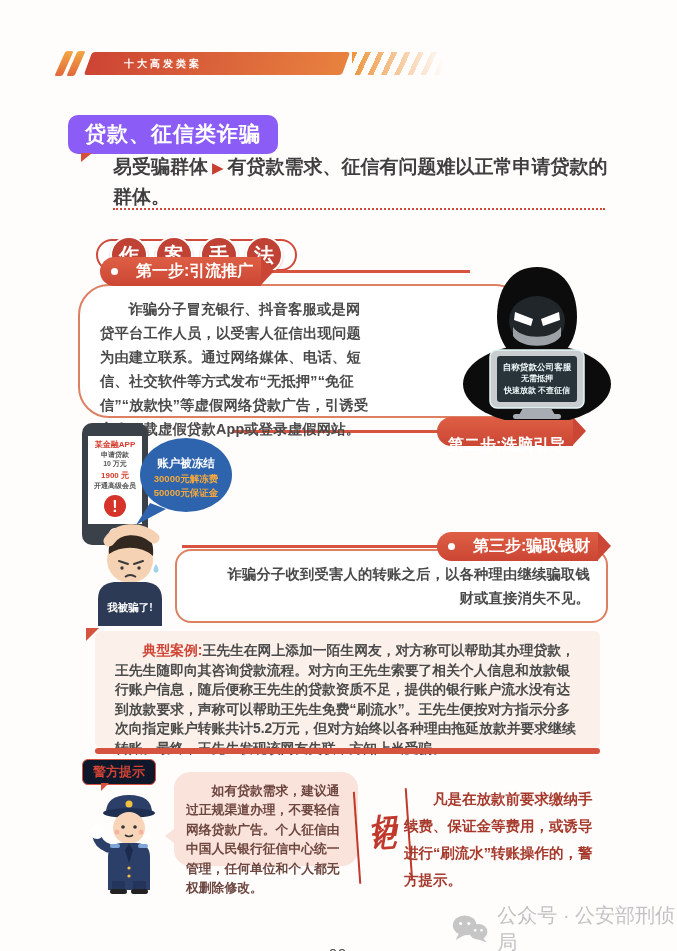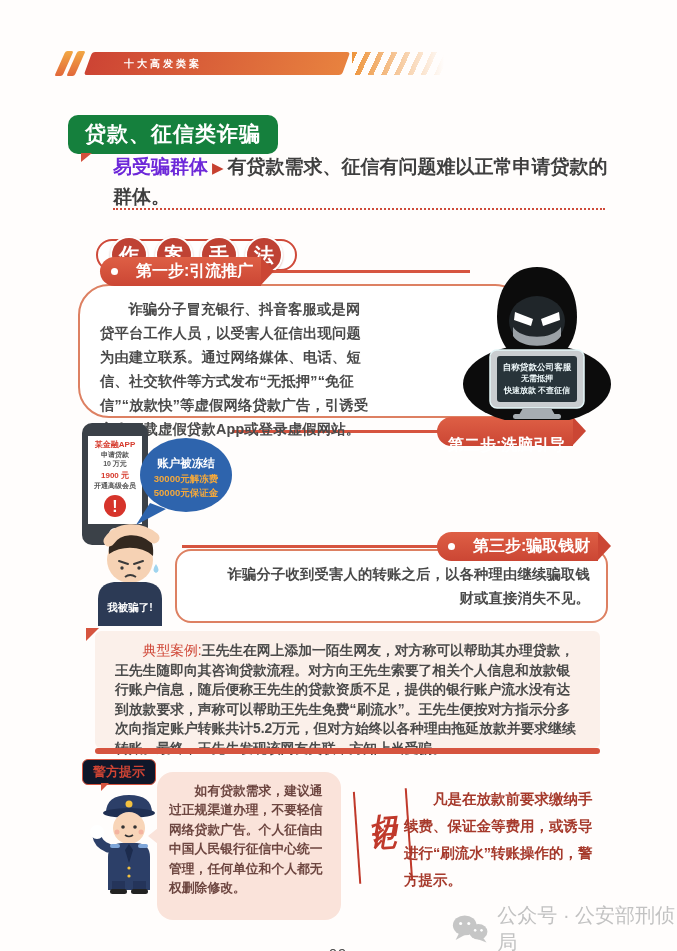--- a/index.html
+++ b/index.html
@@ -9,24 +9,24 @@
 
   
   .hdr-slash { position:absolute; top:51px; width:8px; height:25px; background:linear-gradient(180deg,#f2a844,#e2683a); transform:skewX(-24deg); border-radius:2px; }
   .hdr-banner { position:absolute; left:88px; top:52px; width:258px; height:23px; background:linear-gradient(90deg,#cd4434,#e8823f); transform:skewX(-20deg); border-radius:3px; }
   .hdr-banner-text { position:absolute; left:124px; top:52px; height:23px; line-height:23px; color:#fff; font-size:10px; font-weight:bold; letter-spacing:3px; }
   .hdr-stripes { position:absolute; left:352px; top:52px; width:100px; height:23px;
      background:repeating-linear-gradient(115deg,#ee953d 0 5px,rgba(255,255,255,0) 5px 12px); }
   .hdr-stripes::after { content:''; position:absolute; inset:0; background:linear-gradient(90deg,rgba(255,253,252,0),#fffdfc 92%); }
 
   
-  .title-badge { position:absolute; left:68px; top:115px; background:#15803d; color:#fff; font-size:21px; font-weight:bold; padding:5px 17px 6px; border-radius:10px; letter-spacing:1px; }
+  .title-badge { position:absolute; left:68px; top:115px; background:#8b5cf6; color:#fff; font-size:21px; font-weight:bold; padding:5px 17px 6px; border-radius:10px; letter-spacing:1px; }
   .title-badge::after { content:''; position:absolute; left:13px; bottom:-8px; border-top:9px solid #d4503b; border-right:11px solid transparent; }
   .subtitle { position:absolute; left:113px; top:152px; width:498px; font-size:19px; font-weight:bold; line-height:29px; color:#3f3f3f; }
-  .subtitle .red { color:#6d28d9; }
+  .subtitle .red { color:#404040; }
   .subtitle .arrow { color:#c7402f; font-size:15px; padding:0 4px; }
   .dotted-line { position:absolute; left:113px; top:208px; width:492px; border-top:2.5px dotted #cf4a3a; }
 
   
   .method-badge { position:absolute; left:96px; top:239px; display:inline-flex; gap:7px; background:#fff; border:2px solid #cf4a3a; border-radius:28px; padding:4px 12px; }
   .method-badge .circ { width:38px; height:38px; margin:-9px 0; border-radius:50%; background:#bf4234; border:2.5px solid #ffffff; color:#fff; font-size:20px; font-weight:bold; text-align:center; line-height:34px; box-shadow:0 1px 2px rgba(150,40,20,.35); }
 
   
   .step-pill { position:absolute; height:29px; background:linear-gradient(180deg,#de5f45,#cb4634); color:#fff; font-size:16px; font-weight:bold; border-radius:15px 0 0 15px; display:flex; align-items:center; gap:18px; padding:0 8px 0 11px; z-index:5; }
   .step-pill::after { content:''; position:absolute; right:-13px; top:0; border-top:14.5px solid transparent; border-bottom:14.5px solid transparent; border-left:13px solid #cb4634; }
@@ -51,28 +51,28 @@
 
   .illus { position:absolute; z-index:6; }
   .hacker { left:456px; top:263px; }
   .phone  { left:78px;  top:421px; }
   .victim { left:82px;  top:524px; }
 
   
   .case-corner { position:absolute; left:86px; top:628px; width:0; height:0; border-top:13px solid #d6543f; border-right:13px solid transparent; }
   .case-block { position:absolute; left:95px; top:631px; width:505px; height:117px; background:#fbf0ea; border-radius:6px; }
   .case-block p { padding:10px 20px 0; font-size:13.8px; line-height:19.6px; color:#4b4b4b; font-weight:600; text-indent:2em; }
-  .case-block .case-label { color:#cf4434; font-weight:normal;margin-top:29px; }
+  .case-block .case-label { color:#cf4434; font-weight:bold;margin-top:29px; }
   .case-bar { position:absolute; left:95px; top:748px; width:505px; height:6px; background:#d6543f; border-radius:3px; }
 
   
   .police-badge { position:absolute; left:82px; top:759px; background:#0f172a; border:1.5px solid #d6543f; border-radius:6px; color:#cf4434; font-size:13px; font-weight:bold; padding:3px 10px; z-index:7; }
   .police-badge::after { content:''; position:absolute; left:18px; bottom:-7px; border-top:8px solid #d6543f; border-right:8px solid transparent; }
   .police-man { left:84px; top:786px; }
-  .police-bubble { position:absolute; left:157px; top:772px; width:184px; height:148px; background:#fae3da; border-radius:16px; }
+  .police-bubble { position:absolute; left:174px; top:772px; width:184px; height:94px; background:#fae3da; border-radius:16px; }
   .police-bubble::before { content:''; position:absolute; left:-9px; top:56px; border-top:8px solid transparent; border-bottom:8px solid transparent; border-right:10px solid #fae3da; }
   .police-bubble p { padding:9px 12px 0; font-size:12.8px; line-height:19.4px; color:#6d4640; font-weight:bold; text-indent:2em; }
   .remember { position:absolute; left:356px; top:790px; height:92px; writing-mode:vertical-rl; color:#c0392b; font-size:27px; font-weight:bold; letter-spacing:9px; border-left:2px solid #c0392b; border-right:2px solid #c0392b; padding:2px 7px; transform:rotate(-4deg); font-style:italic; }
   .warn-text { position:absolute; left:404px; top:786px; width:200px; font-size:14.5px; font-weight:bold; line-height:27px; color:#a63a2c; text-indent:2em; }
 
   
   .page-num { position:absolute; left:298px; top:945px; width:80px; text-align:center; color:#4a4a4a; font-size:15px; letter-spacing:1px; }
   .watermark { position:absolute; left:452px; top:902px; display:flex; align-items:center; gap:9px; color:#c2c2c2; font-size:20px; }
   svg text { font-family:"Liberation Sans","DejaVu Sans",sans-serif; }
 </style>

